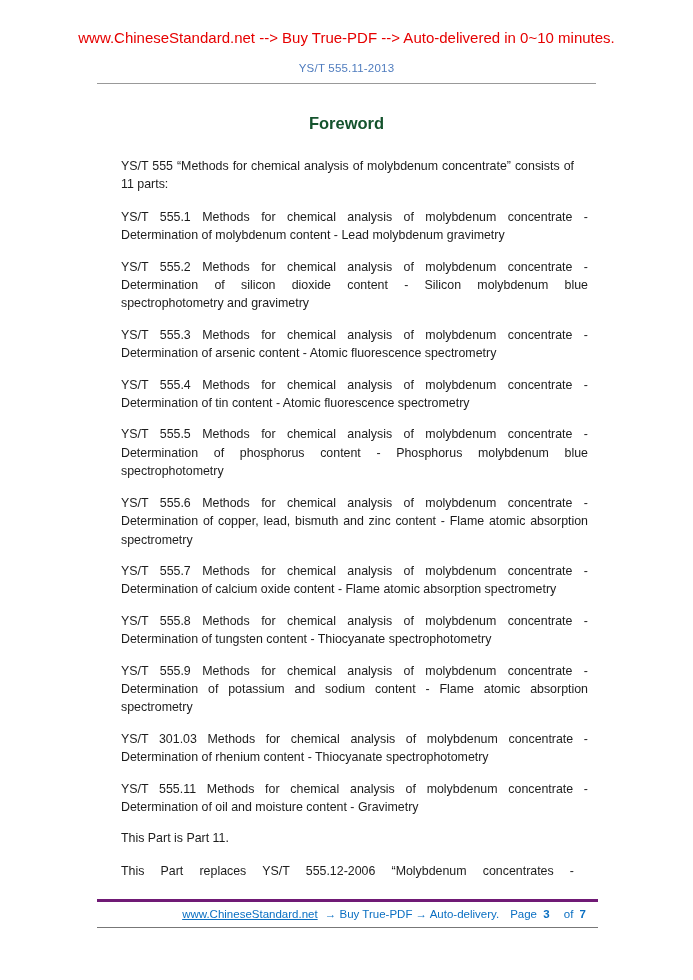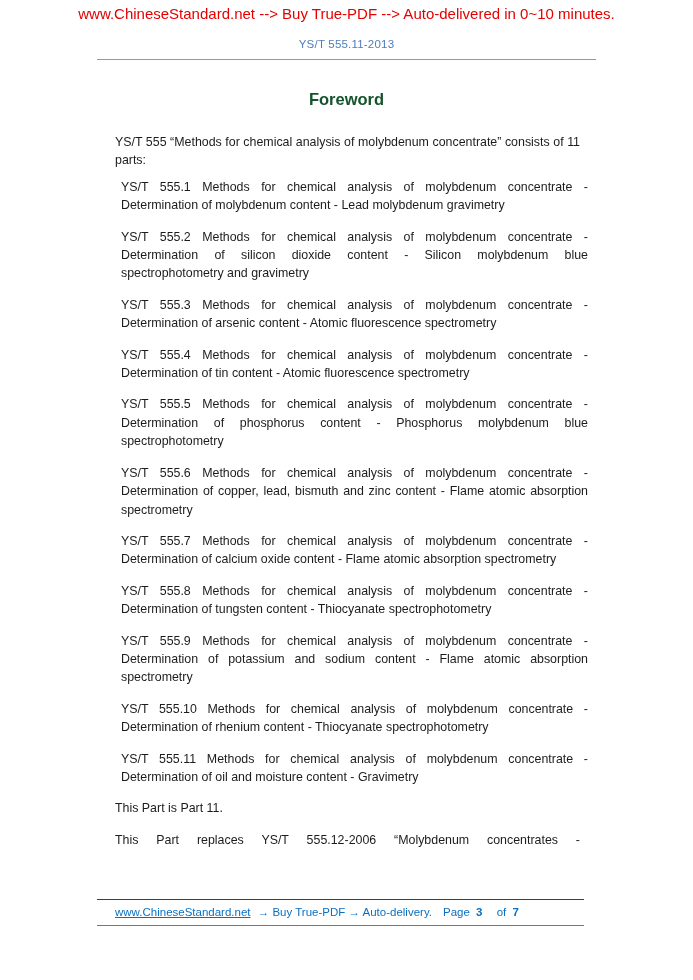--- a/index.html
+++ b/index.html
@@ -7,21 +7,21 @@
     width: 693px; height: 980px;
     background: #ffffff;
     font-family: "Liberation Sans", sans-serif;
     position: relative;
     overflow: hidden;
     color: #1c1c1c;
   }
   .page { position: absolute; inset: 0; background: #fff; }
 
   .banner {
-    padding-top: 5px;
+    padding-top: 29px;
     text-align: center;
     font-size: 15px;
     color: #e60000;
     cursor: pointer;
     white-space: nowrap;
   }
   .doc-code {
     margin-top: 16px;
     text-align: center;
     font-size: 11.5px;
@@ -39,34 +39,34 @@
     font-size: 16.5px;
     font-weight: bold;
     color: #14532d;
   }
   .content {
     margin: 24px 105px 0 107px;
     font-size: 12.4px;
     line-height: 18.4px;
     text-align: justify;
   }
-  .para { margin: 8px; }
+  .para { margin: 14px; }
   .part { margin: 13px 0 0 14px; }
   .part-first { margin-top: 0; }
   .closing { margin-top: 13px; }
   .force-justify { text-align: justify; text-align-last: justify; }
 
   .footer {
     position: absolute;
-    left: 97px; right: 109px; top: 899px;
-    border-top: 1px solid #701a75;
+    left: 97px; right: 95px; top: 899px;
+    border-top: 3px solid #701a75;
     border-bottom: 1px solid #777;
     padding: 6px 12px 7px 18px;
     display: flex;
-    justify-content: flex-start;
+    justify-content: flex-end;
     align-items: baseline;
     font-size: 11.5px;
     color: #0a6fc2;
   }
   .footer-left { white-space: nowrap; }
   .footer-link { text-decoration: underline; cursor: pointer; color: #0a6fc2; }
   .footer-tagline { margin-left: 4px; }
   .page-indicator span { margin-left: 11px; }
   .page-indicator b { margin-left: 3px; font-weight: bold; }
 </style>
@@ -89,21 +89,21 @@
 
     <p class="para part part-first">YS/T 555.1 Methods for chemical analysis of molybdenum concentrate - Determination of molybdenum content - Lead molybdenum gravimetry</p>
     <p class="para part">YS/T 555.2 Methods for chemical analysis of molybdenum concentrate - Determination of silicon dioxide content - Silicon molybdenum blue spectrophotometry and gravimetry</p>
     <p class="para part">YS/T 555.3 Methods for chemical analysis of molybdenum concentrate - Determination of arsenic content - Atomic fluorescence spectrometry</p>
     <p class="para part">YS/T 555.4 Methods for chemical analysis of molybdenum concentrate - Determination of tin content - Atomic fluorescence spectrometry</p>
     <p class="para part">YS/T 555.5 Methods for chemical analysis of molybdenum concentrate - Determination of phosphorus content - Phosphorus molybdenum blue spectrophotometry</p>
     <p class="para part">YS/T 555.6 Methods for chemical analysis of molybdenum concentrate - Determination of copper, lead, bismuth and zinc content - Flame atomic absorption spectrometry</p>
     <p class="para part">YS/T 555.7 Methods for chemical analysis of molybdenum concentrate - Determination of calcium oxide content - Flame atomic absorption spectrometry</p>
     <p class="para part">YS/T 555.8 Methods for chemical analysis of molybdenum concentrate - Determination of tungsten content - Thiocyanate spectrophotometry</p>
     <p class="para part">YS/T 555.9 Methods for chemical analysis of molybdenum concentrate - Determination of potassium and sodium content - Flame atomic absorption spectrometry</p>
-    <p class="para part">YS/T 555.10 Methods for chemical analysis of molybdenum concentrate - Determination of rhenium content - Thiocyanate spectrophotometry</p>
+    <p class="para part">YS/T 301.03 Methods for chemical analysis of molybdenum concentrate - Determination of rhenium content - Thiocyanate spectrophotometry</p>
     <p class="para part">YS/T 555.11 Methods for chemical analysis of molybdenum concentrate - Determination of oil and moisture content - Gravimetry</p>
 
     <p class="para closing">This Part is Part 11.</p>
 
     <p class="para closing force-justify">This Part replaces YS/T 555.12-2006 “Molybdenum concentrates -</p>
 
   </div>
 
   <div class="footer">
     <span class="footer-left">

